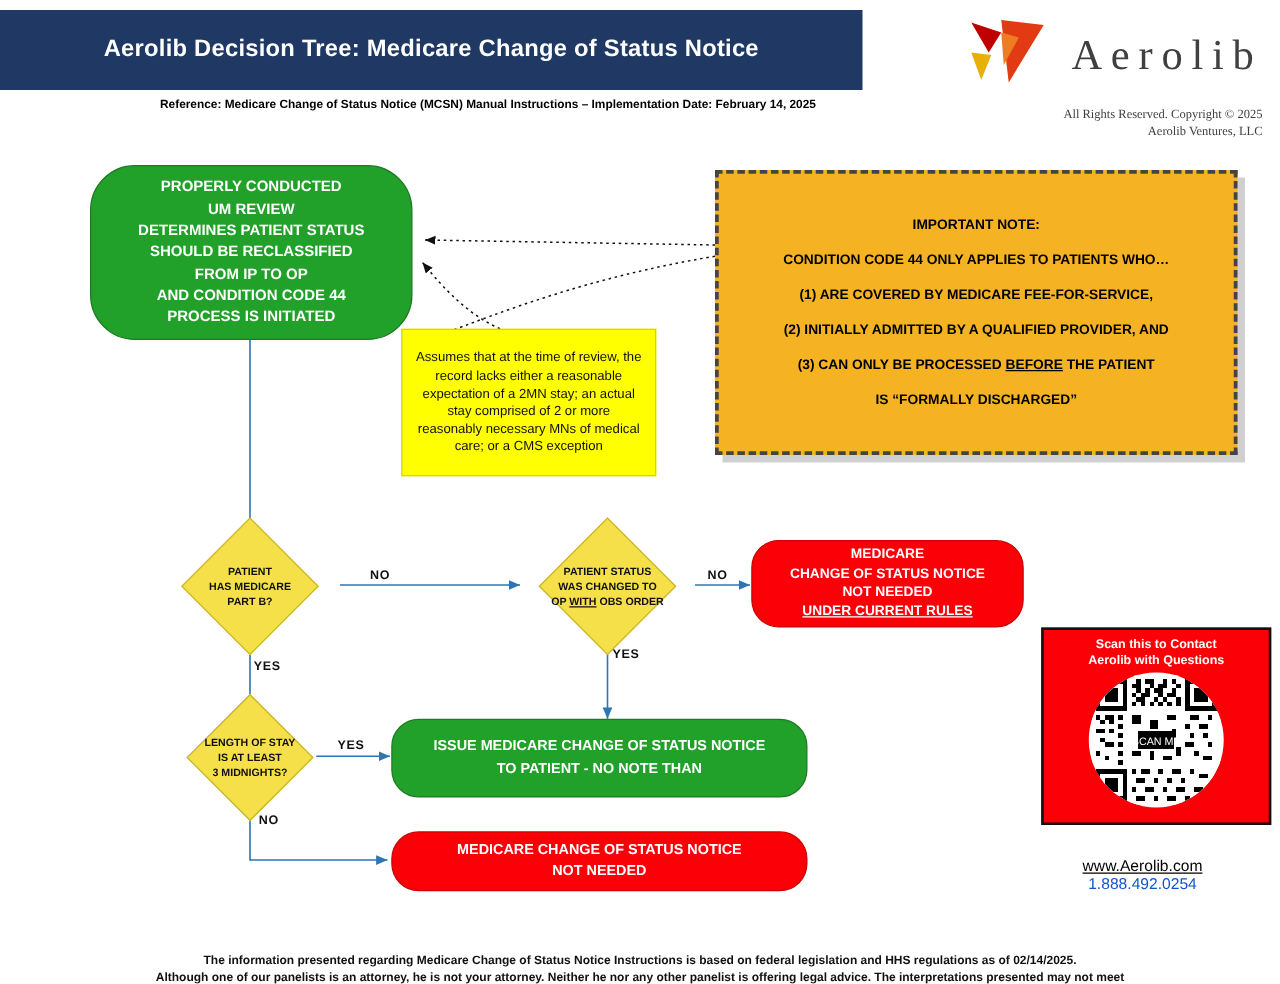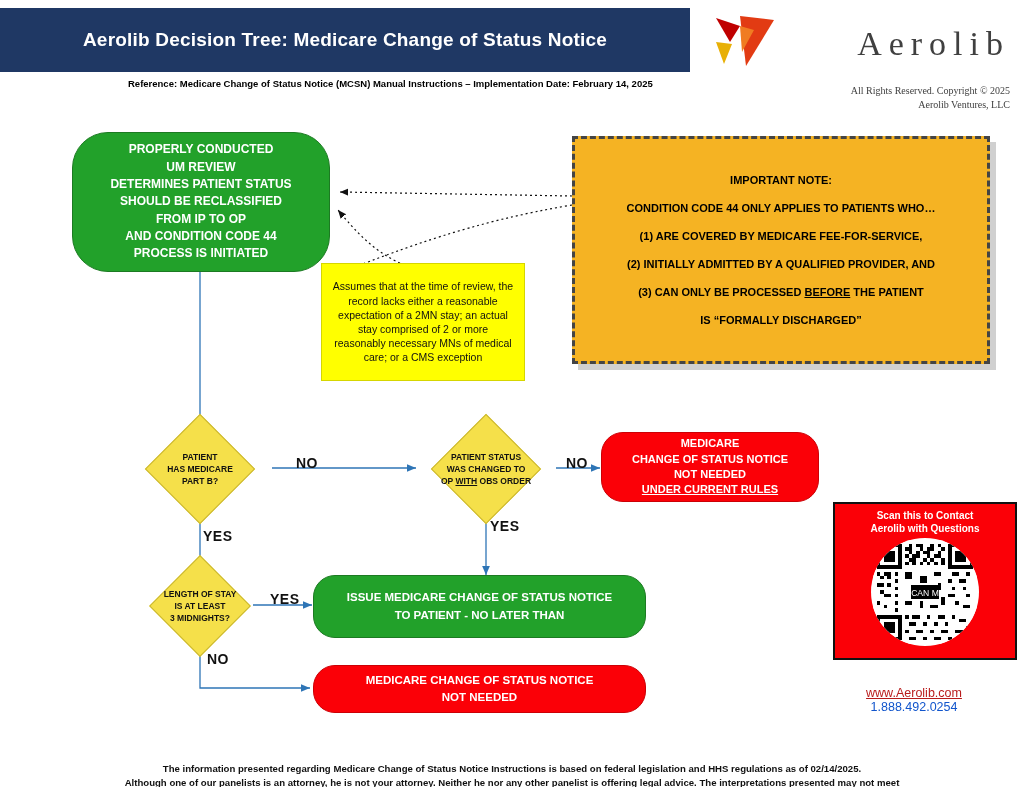--- a/index.html
+++ b/index.html
@@ -52,21 +52,21 @@
   .brand {
     position: absolute;
     right: 14px;
     top: 12px;
     width: 300px;
     text-align: right;
   }
   .brand-row {
     display: flex;
     align-items: center;
-    justify-content: space-between;
+    justify-content: flex-end;
     gap: 14px;
   }
   .brand-name {
     font-size: 34px;
     letter-spacing: 7px;
     color: #404040;
     font-family: "Liberation Serif", serif;
   }
   .brand-legal {
     margin-top: 8px;
@@ -147,21 +147,21 @@
     text-align: center;
     font-size: 8.5px;
     font-weight: bold;
     color: #111;
     line-height: 1.45;
     z-index: 2;
   }
   
   .edge-label {
     position: absolute;
-    font-size: 14px;
+    font-size: 10px;
     font-weight: bold;
     color: #111;
     letter-spacing: .5px;
   }
   svg.wires {
     position: absolute;
     left: 0; top: 0;
     width: 1024px;
     height: 787px;
     pointer-events: none;
@@ -200,21 +200,21 @@
   .qr-img { display:block; }
   .contact {
     position: absolute;
     left: 833px;
     top: 686px;
     width: 162px;
     text-align: center;
     font-size: 12.5px;
     color: #1155cc;
   }
-  .contact a { color: #b91c1c; text-decoration: underline; }
+  .contact a { color: #000000; text-decoration: underline; }
   .contact .phone { color: #1155cc; text-align: center; }
   
   .footer {
     position: absolute;
     left: 40px;
     top: 762px;
     width: 944px;
     text-align: center;
     font-size: 9.6px;
     font-weight: bold;
@@ -350,21 +350,21 @@
       <div>MEDICARE</div>
       <div>CHANGE OF STATUS NOTICE</div>
       <div>NOT NEEDED</div>
       <div class="u">UNDER CURRENT RULES</div>
     </div>
   </div>
 
   <div class="node rounded-green" style="left:313px; top:575px; width:333px; height:63px; font-size:11.5px; line-height:1.5; border-radius:22px;">
     <div>
       <div>ISSUE MEDICARE CHANGE OF  STATUS NOTICE</div>
-      <div>TO PATIENT - NO LATER THAN</div>
+      <div>TO PATIENT - NO NOTE THAN</div>
     </div>
   </div>
 
   <div class="node rounded-red" style="left:313px; top:665px; width:333px; height:48px; font-size:11.5px; line-height:1.45;">
     <div>
       <div>MEDICARE CHANGE OF STATUS NOTICE</div>
       <div>NOT NEEDED</div>
     </div>
   </div>
 

